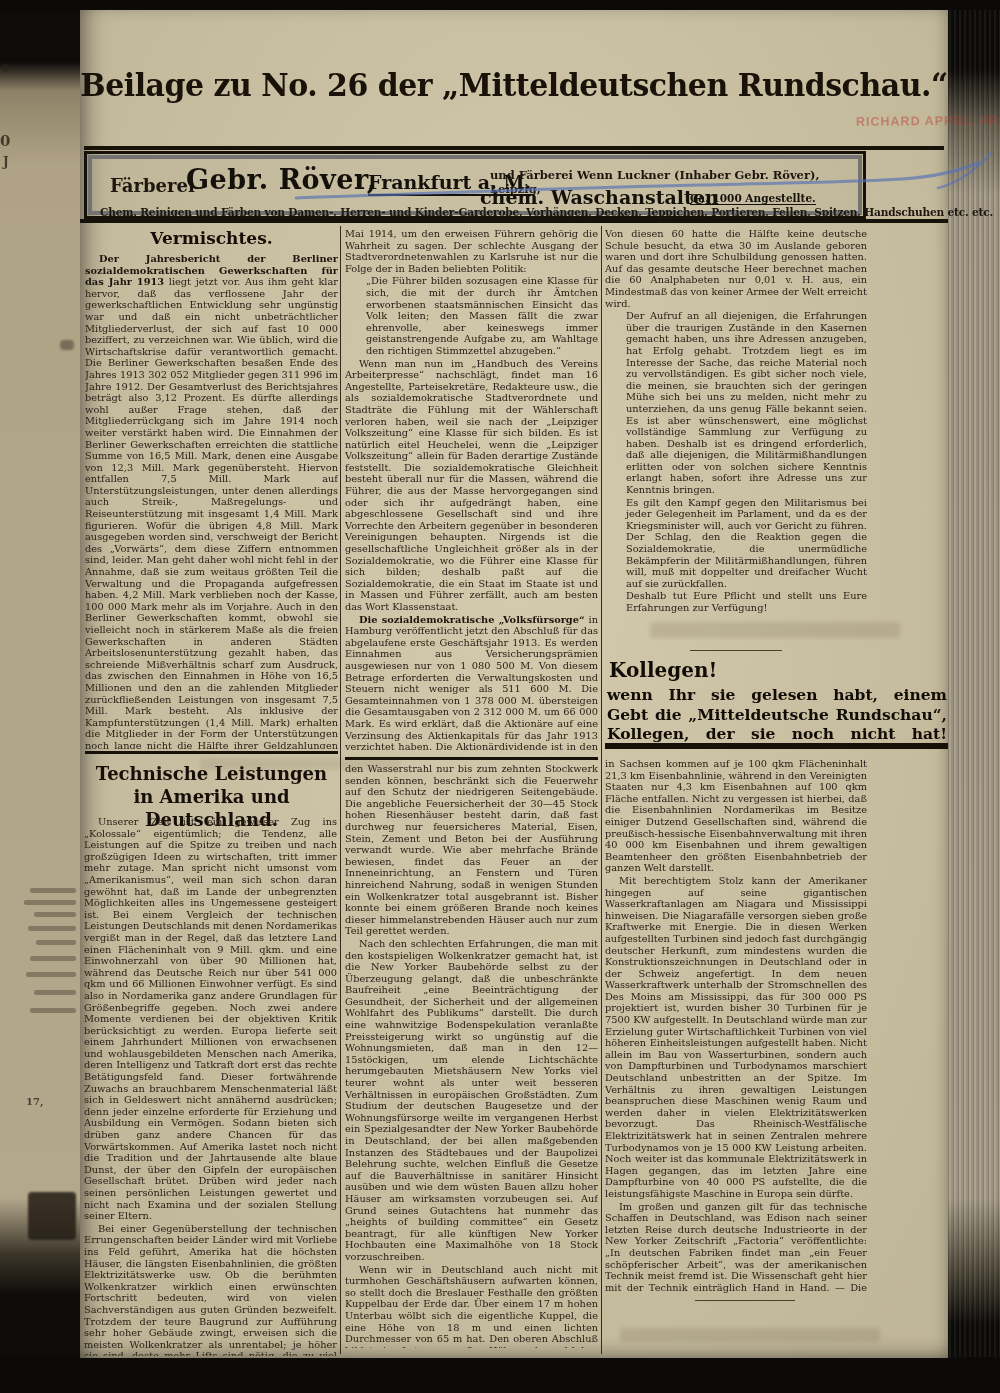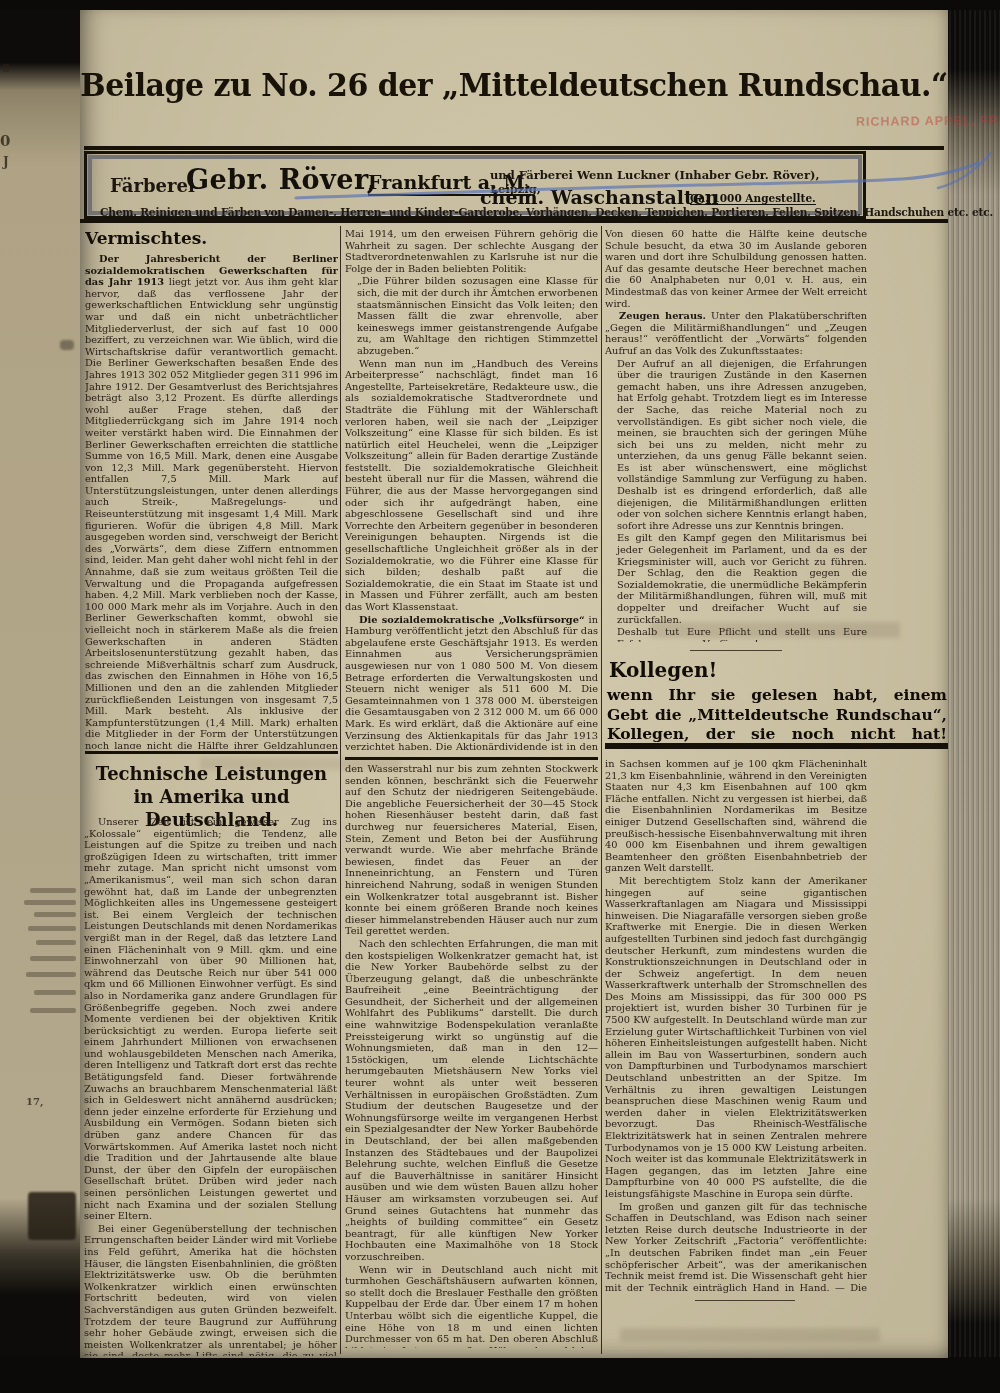--- a/index.html
+++ b/index.html
@@ -35,23 +35,23 @@
   .ad-name{left:94px;top:5px;font-size:27px;font-weight:bold;letter-spacing:.5px;color:#14100a;}
   .ad-city{left:276px;top:12px;font-size:19px;font-weight:bold;border-bottom:2px solid #14100a;padding-bottom:1px;color:#14100a;}
   .ad-luckner{left:398px;top:9px;font-size:11.5px;font-weight:bold;color:#1d1710;width:370px;}
   .ad-wasch{left:388px;top:27px;font-size:19px;font-weight:bold;color:#14100a;}
   .ad-emp{left:598px;top:33px;font-size:10.5px;font-weight:bold;border-bottom:1.5px solid #14100a;color:#14100a;}
   .ad-serv{left:8px;top:47px;width:760px;font-size:10.6px;font-weight:bold;letter-spacing:-.2px;color:#1d1710;white-space:nowrap;}
   
   .col{overflow:hidden;color:#2b2118;font-size:9.8px;line-height:11.6px;}
   .par{text-align:justify;text-indent:14px;margin:0 0 1px 0;}
   .noind{text-indent:0;}
-  .quote{text-align:justify;margin:0 0 1px 12px;}
+  .quote{text-align:justify;margin:0 0 1px 21px;}
   .lead{font-weight:bold;color:#1c150d;}
-  .sec-head{font-weight:bold;font-size:17px;line-height:20px;color:#160f08;margin:0 0 5px 0;}
+  .sec-head{font-weight:bold;text-align:center;font-size:17px;line-height:20px;color:#160f08;margin:0 0 5px 0;}
   .tech-head{font-weight:bold;text-align:center;font-size:18px;line-height:23px;color:#160f08;}
   .kol-title{font-weight:bold;font-size:20px;color:#120c06;margin:0 0 3px 2px;}
   .kol-line{font-weight:bold;font-size:15.5px;line-height:19.5px;color:#120c06;text-align:justify;text-align-last:justify;}
   .thinrule{background:#4a3e2d;height:1px;}
   .ghost{filter:blur(2px);opacity:.14;background:#54472f;border-radius:2px;}
   .ghost-red{color:rgba(186,62,55,.48);font-family:"Liberation Sans",sans-serif;font-weight:bold;
     font-size:12.5px;letter-spacing:1px;white-space:nowrap;transform:rotate(-.6deg);}
   svg.pen{position:absolute;left:0;top:0;pointer-events:none;}
 </style>
 </head>
@@ -110,21 +110,20 @@
     <p class="par noind">Mai 1914, um den erweisen Führern gehörig die Wahrheit zu sagen. Der schlechte Ausgang der Stadtverordnetenwahlen zu Karlsruhe ist nur die Folge der in Baden beliebten Politik:</p>
     <p class="quote">„Die Führer bilden sozusagen eine Klasse für sich, die mit der durch ihr Ämtchen erworbenen staatsmännischen Einsicht das Volk leiten; den Massen fällt die zwar ehrenvolle, aber keineswegs immer geistanstrengende Aufgabe zu, am Wahltage den richtigen Stimmzettel abzugeben.“</p>
     <p class="par">Wenn man nun im „Handbuch des Vereins Arbeiterpresse“ nachschlägt, findet man 16 Angestellte, Parteisekretäre, Redakteure usw., die als sozialdemokratische Stadtverordnete und Stadträte die Fühlung mit der Wählerschaft verloren haben, weil sie nach der „Leipziger Volkszeitung“ eine Klasse für sich bilden. Es ist natürlich eitel Heuchelei, wenn die „Leipziger Volkszeitung“ allein für Baden derartige Zustände feststellt. Die sozialdemokratische Gleichheit besteht überall nur für die Massen, während die Führer, die aus der Masse hervorgegangen sind oder sich ihr aufgedrängt haben, eine abgeschlossene Gesellschaft sind und ihre Vorrechte den Arbeitern gegenüber in besonderen Vereinigungen behaupten. Nirgends ist die gesellschaftliche Ungleichheit größer als in der Sozialdemokratie, wo die Führer eine Klasse für sich bilden; deshalb paßt auf die Sozialdemokratie, die ein Staat im Staate ist und in Massen und Führer zerfällt, auch am besten das Wort Klassenstaat.</p>
     <p class="par"><span class="lead">Die sozialdemokratische „Volksfürsorge“</span> <span>in Hamburg veröffentlicht jetzt den Abschluß für das abgelaufene erste Geschäftsjahr 1913. Es werden Einnahmen aus Versicherungsprämien ausgewiesen nur von 1 080 500 M. Von diesem Betrage erforderten die Verwaltungskosten und Steuern nicht weniger als 511 600 M. Die Gesamteinnahmen von 1 378 000 M. übersteigen die Gesamtausgaben von 2 312 000 M. um 66 000 Mark. Es wird erklärt, daß die Aktionäre auf eine Verzinsung des Aktienkapitals für das Jahr 1913 verzichtet haben. Die Aktionärdividende ist in den Satzungen auf höchstens 4 v. H. begrenzt. Das Aktienkapital von 1 Mill. M. befindet sich bekanntlich ausschließlich in den Händen von sozialdemokratischen Parteiführern.</span></p>
 
   </div>
   <div class="abs hrule" style="left:265px;top:747px;width:253px;height:3px;"></div>
 
   <div class="abs col" style="left:525px;top:218px;width:262px;height:414px;">
     <p class="par noind">Von diesen 60 hatte die Hälfte keine deutsche Schule besucht, da etwa 30 im Auslande geboren waren und dort ihre Schulbildung genossen hatten. Auf das gesamte deutsche Heer berechnet machen die 60 Analphabeten nur 0,01 v. H. aus, ein Mindestmaß das von keiner Armee der Welt erreicht wird.</p>
-    <p class="par"><span class="lead">Zeugen heraus.</span> <span>Unter den Plakatüberschriften „Gegen die Militärmißhandlungen“ und „Zeugen heraus!“ veröffentlicht der „Vorwärts“ folgenden Aufruf an das Volk des Zukunftsstaates:</span></p>
     <p class="quote">Der Aufruf an all diejenigen, die Erfahrungen über die traurigen Zustände in den Kasernen gemacht haben, uns ihre Adressen anzugeben, hat Erfolg gehabt. Trotzdem liegt es im Interesse der Sache, das reiche Material noch zu vervollständigen. Es gibt sicher noch viele, die meinen, sie brauchten sich der geringen Mühe sich bei uns zu melden, nicht mehr zu unterziehen, da uns genug Fälle bekannt seien. Es ist aber wünschenswert, eine möglichst vollständige Sammlung zur Verfügung zu haben. Deshalb ist es dringend erforderlich, daß alle diejenigen, die Militärmißhandlungen erlitten oder von solchen sichere Kenntnis erlangt haben, sofort ihre Adresse uns zur Kenntnis bringen.</p>
     <p class="quote">Es gilt den Kampf gegen den Militarismus bei jeder Gelegenheit im Parlament, und da es der Kriegsminister will, auch vor Gericht zu führen. Der Schlag, den die Reaktion gegen die Sozialdemokratie, die unermüdliche Bekämpferin der Militärmißhandlungen, führen will, muß mit doppelter und dreifacher Wucht auf sie zurückfallen.</p>
     <p class="quote">Deshalb tut Eure Pflicht und stellt uns Eure Erfahrungen zur Verfügung!</p>
 
   </div>
 
   <div class="abs thinrule" style="left:610px;top:640px;width:92px;"></div>
   <div class="abs ghost" style="left:570px;top:612px;width:250px;height:16px;"></div>
   <div class="abs" style="left:527px;top:648px;width:340px;">
     <div class="kol-title">Kollegen!</div>

